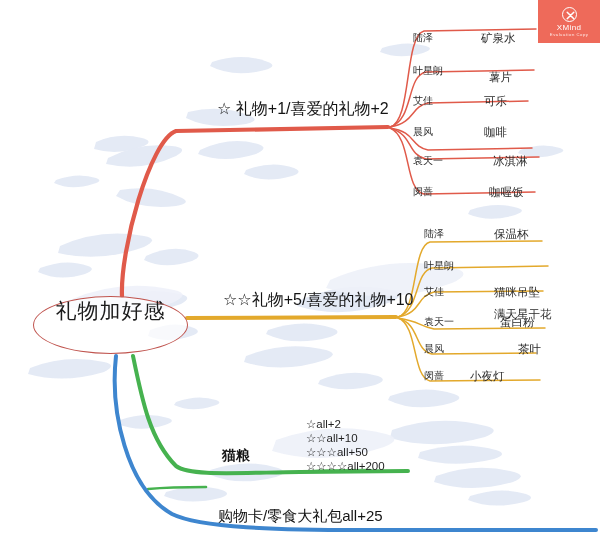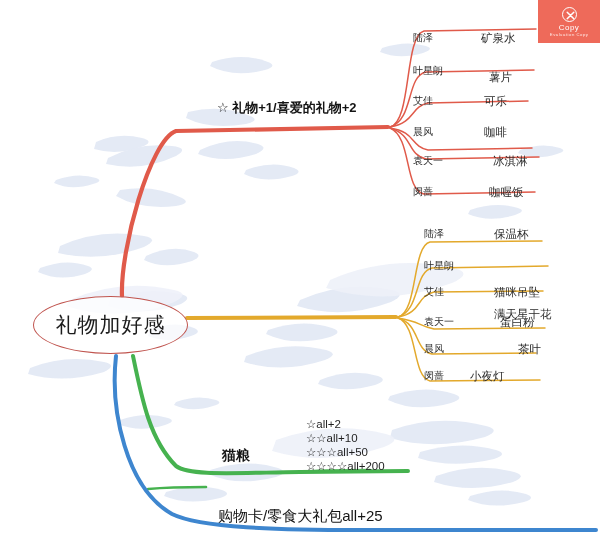--- a/index.html
+++ b/index.html
@@ -33,41 +33,40 @@
 
   
   #central-node {
     position: absolute;
     left: 33px; top: 296px;
     width: 155px; height: 58px;
     border: 1.6px solid #c0554f;
     border-radius: 50%/50%;
     background: rgba(255,255,255,0.72);
     display: flex;
-    align-items: center;
     justify-content: center;
   }
   #central-node .label {
     font-size: 21px;
     color: #1c1c1c;
     letter-spacing: 1px;
     font-weight: 400;
     white-space: nowrap;
   }
 
   
   .node-text {
     position: absolute;
     white-space: nowrap;
     color: #1f1f1f;
     line-height: 1;
   }
   .branch-label {
-    font-size: 13px;
-    font-weight: 700;
+    font-size: 16px;
+    font-weight: 400;
     color: #141414;
   }
   .leaf-name {
     font-size: 10px;
     color: #2a2a2a;
   }
   .leaf-item {
     font-size: 11.5px;
     color: #2a2a2a;
   }
@@ -218,20 +217,21 @@
 
   <div class="node-text leaf-name" style="left:413px; top:127px;">晨风</div>
   <div class="node-text leaf-item" style="left:484px; top:127px;">咖啡</div>
 
   <div class="node-text leaf-name" style="left:413px; top:156px;">袁天一</div>
   <div class="node-text leaf-item" style="left:493px; top:156px;">冰淇淋</div>
 
   <div class="node-text leaf-name" style="left:413px; top:187px;">闵蔷</div>
   <div class="node-text leaf-item" style="left:489px; top:187px;">咖喔饭</div>
 
+  <div class="node-text branch-label" style="left:223px; top:292px;">☆☆礼物+5/喜爱的礼物+10</div>
 
   <div class="node-text leaf-name" style="left:424px; top:229px;">陆泽</div>
   <div class="node-text leaf-item" style="left:494px; top:229px;">保温杯</div>
 
   <div class="node-text leaf-name" style="left:424px; top:261px;">叶星朗</div>
   <div class="node-text leaf-item" style="left:494px; top:261px;margin-top:48px;">满天星干花</div>
 
   <div class="node-text leaf-name" style="left:424px; top:287px;">艾佳</div>
   <div class="node-text leaf-item" style="left:494px; top:287px;">猫咪吊坠</div>
 
@@ -252,17 +252,17 @@
   <div class="node-text tier-line" style="left:306px; top:461px;">☆☆☆☆all+200</div>
 
   <div class="node-text bottom-branch" style="left:218px; top:508px;">购物卡/零食大礼包all+25</div>
 
   <div id="xmind-badge">
     <div class="mark">
       <svg width="15" height="15" viewBox="0 0 15 15" xmlns="http://www.w3.org/2000/svg">
         <path d="M4.2,4.2 L10.8,10.8 M10.8,4.2 L4.2,10.8" stroke="#ffffff" stroke-width="1.5" stroke-linecap="round"></path>
       </svg>
     </div>
-    <div class="brand">Copy</div>
+    <div class="brand">XMind</div>
     <div class="sub">Evaluation Copy</div>
   </div>
 
 </div>
 
 </body></html>

